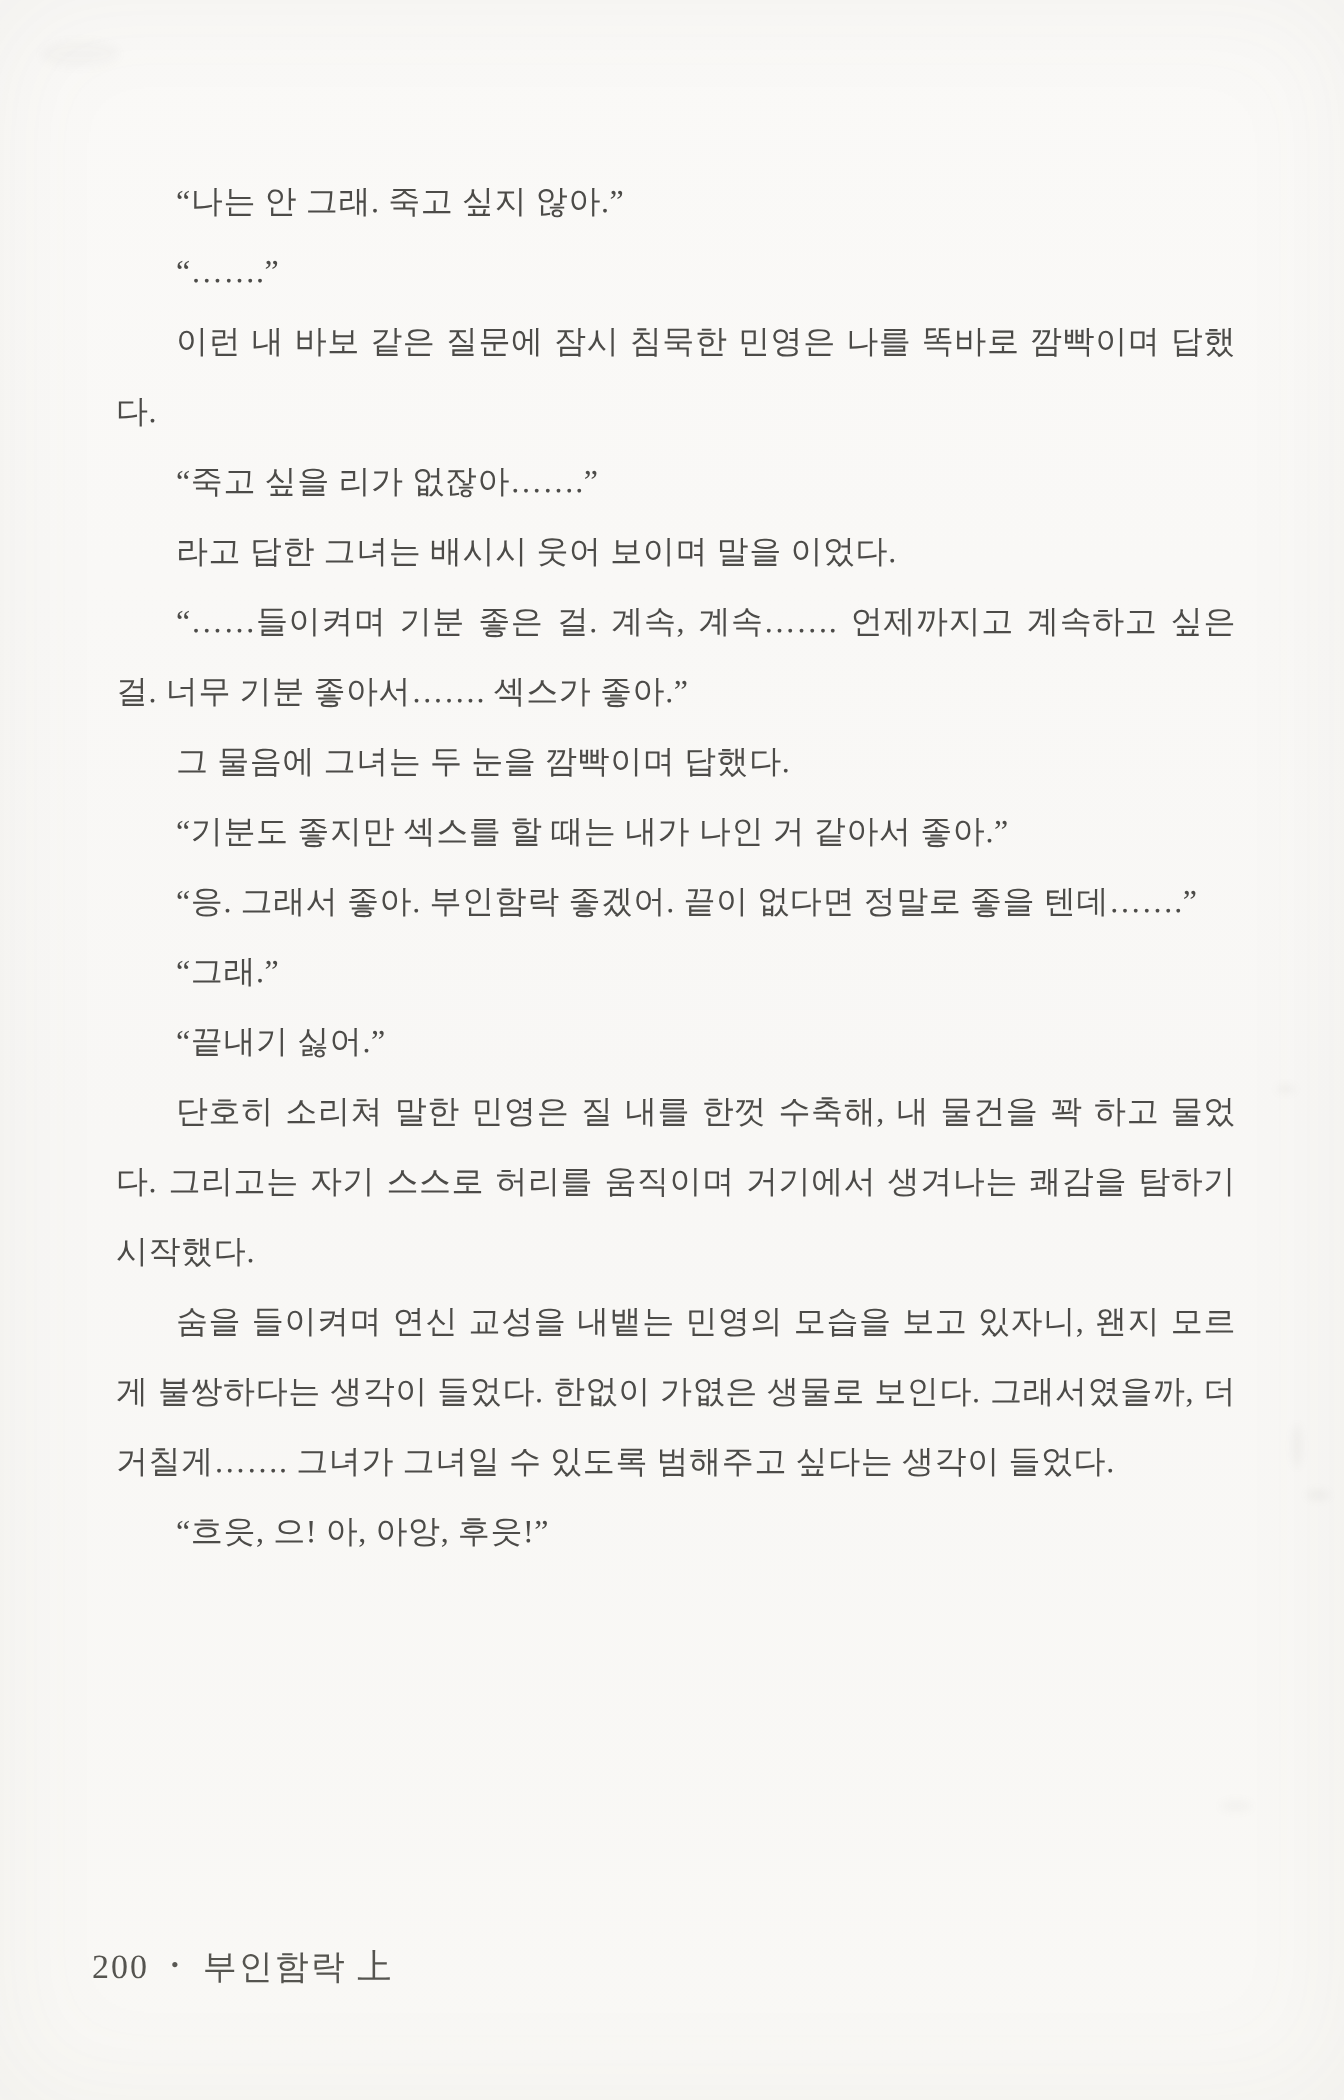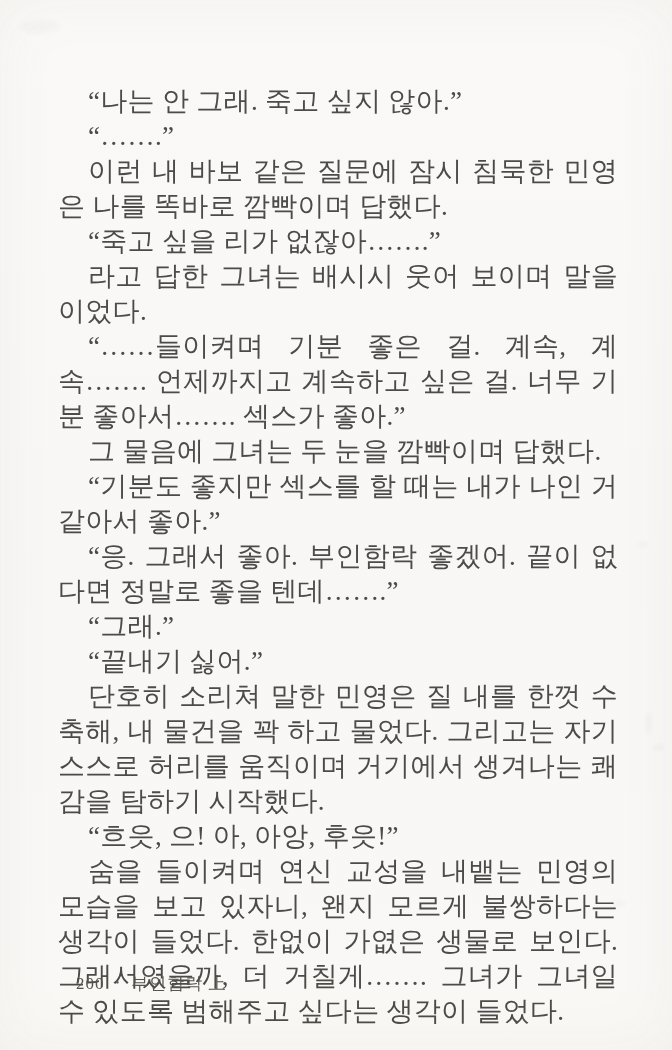--- a/index.html
+++ b/index.html
@@ -18,33 +18,33 @@
     position: absolute;
     inset: 0;
     background: linear-gradient(180deg, #faf9f7 0%, #f8f7f5 55%, #f9f8f5 100%);
     box-shadow: inset 0 0 60px rgba(120,115,105,0.06);
   }
   .text-block {
     position: absolute;
     left: 58px;
     top: 84px;
     width: 560px;
-    font-size: 27px;
+    font-size: 16px;
     line-height: 35px;
     color: #4c4b48;
     text-align: justify;
     letter-spacing: 0.3px;
   }
   .text-block p {
     margin: 0;
     text-indent: 30px;
   }
   .footer {
     position: absolute;
-    left: 76px;
+    left: 46px;
     top: 972px;
     font-size: 17px;
     color: #55544f;
     letter-spacing: 1px;
     white-space: nowrap;
   }
   .footer .sep {
     display: inline-block;
     margin: 0 11px;
     font-size: 11px;
@@ -74,22 +74,22 @@
     <p>이런 내 바보 같은 질문에 잠시 침묵한 민영은 나를 똑바로 깜빡이며 답했다.</p>
     <p>“죽고 싶을 리가 없잖아…….”</p>
     <p>라고 답한 그녀는 배시시 웃어 보이며 말을 이었다.</p>
     <p>“……들이켜며 기분 좋은 걸. 계속, 계속……. 언제까지고 계속하고 싶은 걸. 너무 기분 좋아서……. 섹스가 좋아.”</p>
     <p>그 물음에 그녀는 두 눈을 깜빡이며 답했다.</p>
     <p>“기분도 좋지만 섹스를 할 때는 내가 나인 거 같아서 좋아.”</p>
     <p>“응. 그래서 좋아. 부인함락 좋겠어. 끝이 없다면 정말로 좋을 텐데…….”</p>
     <p>“그래.”</p>
     <p>“끝내기 싫어.”</p>
     <p>단호히 소리쳐 말한 민영은 질 내를 한껏 수축해, 내 물건을 꽉 하고 물었다. 그리고는 자기 스스로 허리를 움직이며 거기에서 생겨나는 쾌감을 탐하기 시작했다.</p>
+    <p>숨을 들이켜며 연신 교성을 내뱉는 민영의 모습을 보고 있자니, 왠지 모르게 불쌍하다는 생각이 들었다. 한없이 가엾은 생물로 보인다. 그래서였을까, 더 거칠게……. 그녀가 그녀일 수 있도록 범해주고 싶다는 생각이 들었다.</p>
     <p>“흐읏, 으! 아, 아앙, 후읏!”</p>
-    <p>숨을 들이켜며 연신 교성을 내뱉는 민영의 모습을 보고 있자니, 왠지 모르게 불쌍하다는 생각이 들었다. 한없이 가엾은 생물로 보인다. 그래서였을까, 더 거칠게……. 그녀가 그녀일 수 있도록 범해주고 싶다는 생각이 들었다.</p>
   </main>
 
   <div class="artifact a1"></div>
   <div class="artifact a2"></div>
   <div class="artifact a3"></div>
   <div class="artifact a4"></div>
   <div class="artifact a5"></div>
 
   <footer class="footer">
     <span>200</span><span class="sep">•</span><span>부인함락 上</span>

